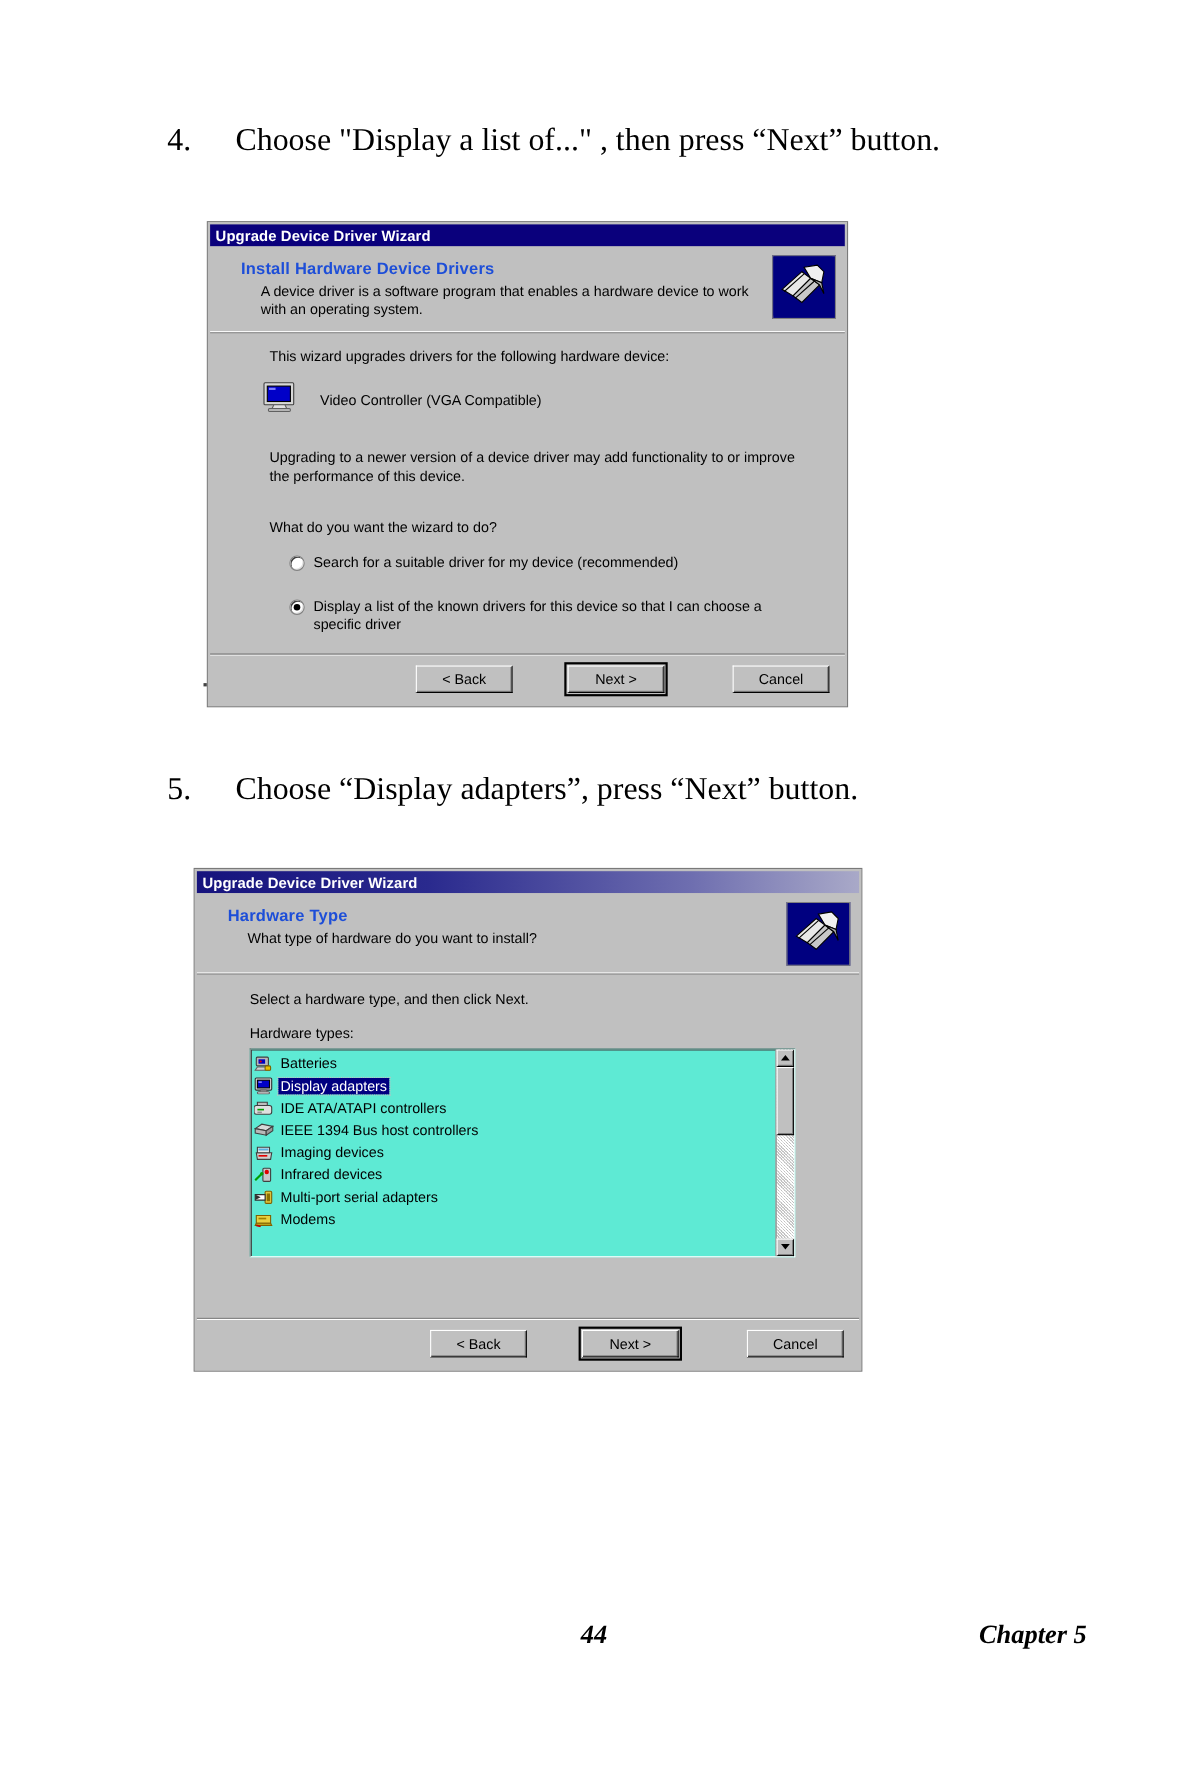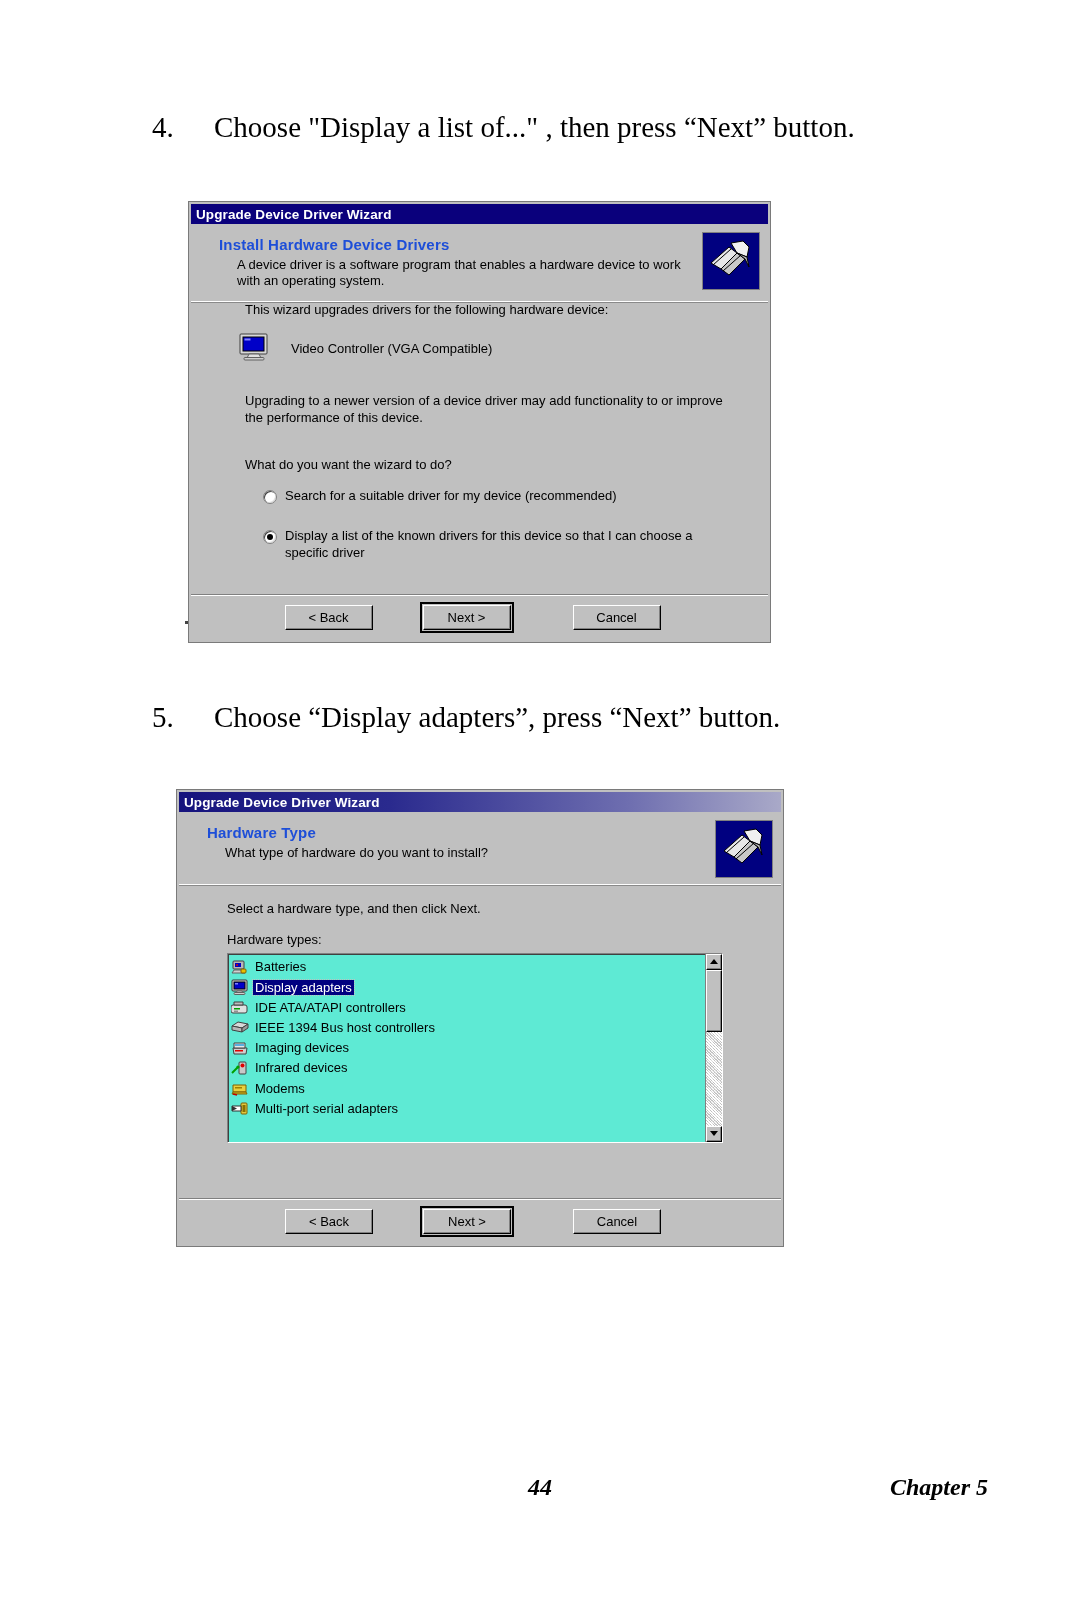--- a/index.html
+++ b/index.html
@@ -138,21 +138,21 @@
   }
 
   .btn-strip {
     position: absolute;
     left: 0; right: 0; bottom: 0;
     height: 46px;
     border-top: 1px solid #808080;
     box-shadow: inset 0 1px 0 #ffffff;
     display: flex;
     align-items: center;
-    justify-content: center;
+    justify-content: flex-end;
     padding-right: 14px;
     box-sizing: border-box;
     gap: 20px;
   }
   .btn {
     width: 88px;
     height: 25px;
     background: #c0c0c0;
     border-top: 1px solid #ffffff;
     border-left: 1px solid #ffffff;
@@ -296,21 +296,21 @@
           <path d="M34 20 L44 24 L46 34 L42 26 Z" fill="#b0b0b0" stroke="#000"></path>
         </g>
         <g stroke="#000" stroke-width="1" fill="none">
           <path d="M10 32 L28 16"></path>
           <path d="M20 38 L38 22"></path>
         </g>
       </svg>
     </div>
   </div>
 
-  <div class="win-body" style="">
+  <div class="win-body" style="padding-top:14px;">
     <div class="body-text" style="margin-left:40px;">This wizard upgrades drivers for the following hardware device:</div>
 
     <div class="device-row" style="margin-left:34px;">
       <span style="flex:0 0 auto;">
         <svg width="30" height="28" viewBox="0 0 30 28" aria-hidden="true">
           <rect x="1" y="1" width="27" height="20" rx="1" fill="#d8d8d8" stroke="#404040"></rect>
           <rect x="4" y="4" width="21" height="14" fill="#0000c8" stroke="#000"></rect>
           <rect x="5.5" y="5.5" width="6" height="2" fill="#8080ff"></rect>
           <path d="M10 21 h10 l2 4 h-14 z" fill="#e0e0e0" stroke="#606060"></path>
           <rect x="5" y="24.5" width="20" height="2.5" rx="1" fill="#d0d0d0" stroke="#606060"></rect>
@@ -454,39 +454,39 @@
               <circle cx="7" cy="7" r="1.6" fill="#00a000"></circle>
             </svg>
           </span>
           <span class="txt">Infrared devices</span>
         </div>
 
 
         <div class="lb-item">
           <span class="ico">
             <svg width="18" height="16" viewBox="0 0 18 16" aria-hidden="true">
+              <rect x="10" y="3" width="6" height="11" rx="1" fill="#e0c840" stroke="#806000"></rect>
+              <path d="M1 6 h9 v5 h-9 z" fill="#ffffff" stroke="#303030"></path>
+              <path d="M1 6 l5 2.5 l-5 2.5 z" fill="#303030"></path>
+              <rect x="11.5" y="5" width="3" height="7" fill="#8a7000"></rect>
+            </svg>
+          </span>
+          <span class="txt">Multi-port serial adapters</span>
+        </div>
+
+        <div class="lb-item">
+          <span class="ico">
+            <svg width="18" height="16" viewBox="0 0 18 16" aria-hidden="true">
               <path d="M2 5 h13 v7 h-13 z" fill="#e8d040" stroke="#806000"></path>
               <path d="M2 12 h13 l1 2 h-15 z" fill="#d0b820" stroke="#806000"></path>
               <rect x="4" y="7" width="7" height="1.5" fill="#a08000"></rect>
               <path d="M2 14 l4 1" stroke="#c00000" stroke-width="1.5" fill="none"></path>
             </svg>
           </span>
           <span class="txt">Modems</span>
-        </div>
-
-        <div class="lb-item">
-          <span class="ico">
-            <svg width="18" height="16" viewBox="0 0 18 16" aria-hidden="true">
-              <rect x="10" y="3" width="6" height="11" rx="1" fill="#e0c840" stroke="#806000"></rect>
-              <path d="M1 6 h9 v5 h-9 z" fill="#ffffff" stroke="#303030"></path>
-              <path d="M1 6 l5 2.5 l-5 2.5 z" fill="#303030"></path>
-              <rect x="11.5" y="5" width="3" height="7" fill="#8a7000"></rect>
-            </svg>
-          </span>
-          <span class="txt">Multi-port serial adapters</span>
         </div>
 
       </div>
 
       <div class="scrollbar">
         <div class="sb-btn">
           <span class="arrow-up"></span>
         </div>
         <div class="sb-thumb"></div>
         <div class="sb-btn" style="position:absolute; left:0; right:0; bottom:0;">

